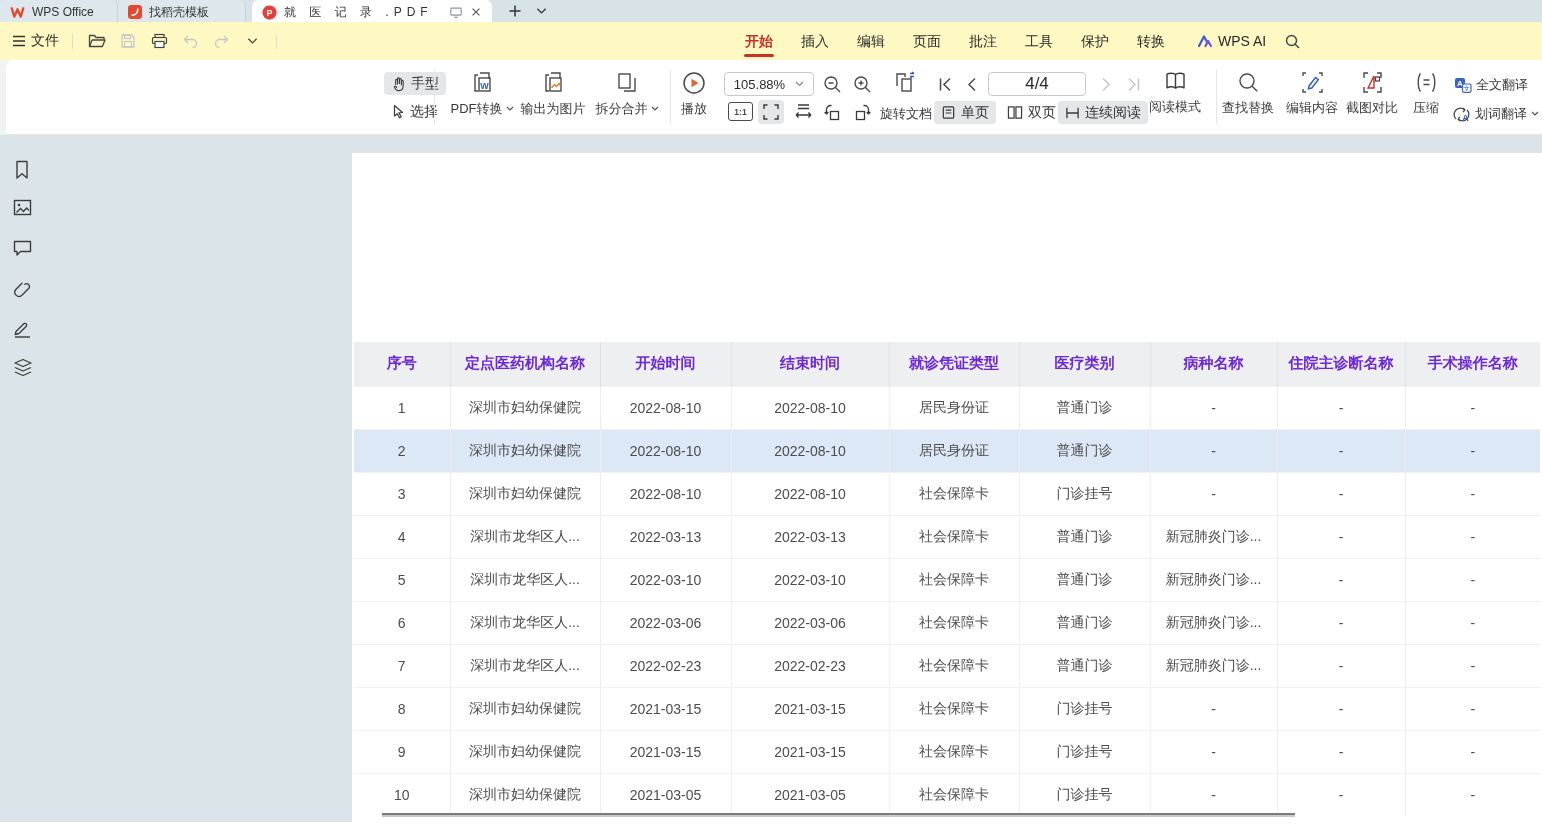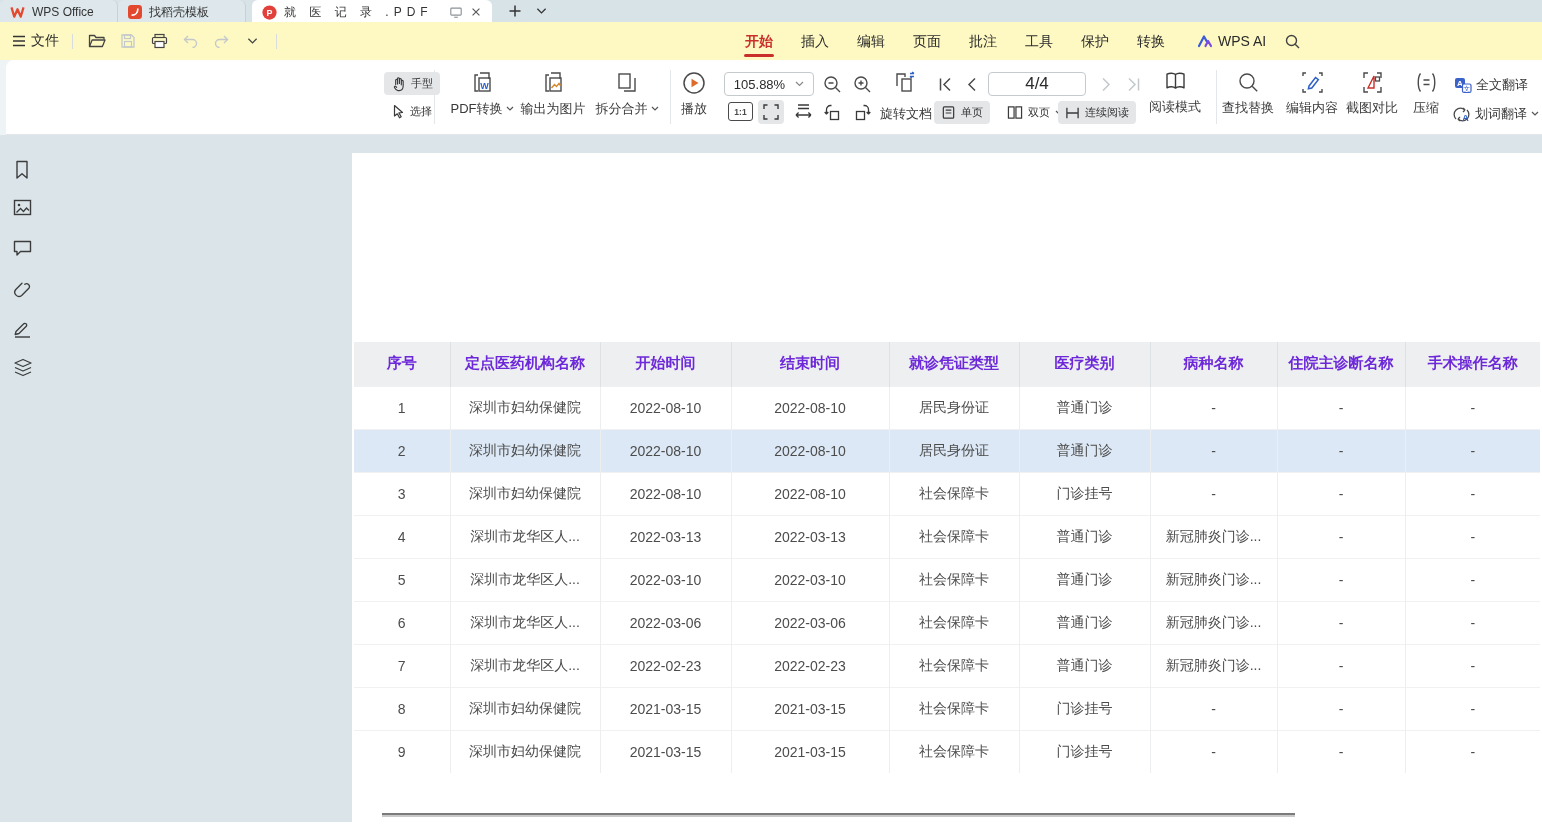--- a/index.html
+++ b/index.html
@@ -28,21 +28,21 @@
   .mitem{font-size:14px;color:#2b2b2b;padding:0 14px;line-height:38px;position:relative}
   .mitem.active{color:#c9302c;font-weight:bold}
   .mitem.active::after{content:"";position:absolute;left:13px;right:13px;bottom:3px;height:3px;background:#c9302c;border-radius:2px}
   .ai-item{display:flex;align-items:center;gap:5px;font-size:14px;padding:0 10px 0 18px}
   .msearch{padding:0 8px}
 
   
   .ribbonzone{position:absolute;left:0;top:60px;width:100%;height:75px;background:#eef3f5}
   .ribbon{position:absolute;left:6px;right:0;top:0;height:75px;background:#fff;border-radius:8px 0 0 0;border-bottom:1px solid #e2e6e8}
   .rdiv{position:absolute;top:10px;width:1px;height:54px;background:#e4e7e9}
-  .pill{position:absolute;display:flex;align-items:center;gap:5px;height:23px;padding:0 7px;border-radius:4px;font-size:11px;color:#333;white-space:nowrap}
+  .pill{position:absolute;display:flex;align-items:center;gap:5px;height:23px;padding:0 7px;border-radius:4px;font-size:14px;color:#333;white-space:nowrap}
   .pill.on{background:#e4e6e8}
   .bigbtn{position:absolute;display:flex;flex-direction:column;align-items:center;gap:5px;font-size:13px;color:#3a3a3a;white-space:nowrap}
   .inline13{font-size:13px;color:#3a3a3a;white-space:nowrap;display:flex;align-items:center;gap:4px;position:absolute}
   .zoombox{position:absolute;left:718px;top:12px;width:90px;height:24px;border:1px solid #c5cacd;border-radius:4px;display:flex;align-items:center;justify-content:center;gap:10px;font-size:13px;color:#2b2b2b}
   .pagebox{position:absolute;left:982px;top:12px;width:98px;height:24px;border:1px solid #c5cacd;border-radius:4px;font-size:17px;color:#2b2b2b;text-align:center;background:#fff;font-family:"Liberation Sans",sans-serif}
   .iconbtn{position:absolute;display:flex;align-items:center;justify-content:center;border-radius:4px}
   .iconbtn.on{background:#e4e6e8}
   .oneone{width:25px;height:19px;border:1.4px solid #4a4a4a;border-radius:3px;font-size:8.5px;font-weight:bold;color:#4a4a4a;display:flex;align-items:center;justify-content:center}
 
   
@@ -606,19 +606,30 @@
             <td>9</td>
             <td>深圳市妇幼保健院</td>
             <td>2021-03-15</td>
             <td>2021-03-15</td>
             <td>社会保障卡</td>
             <td>门诊挂号</td>
             <td>-</td>
             <td>-</td>
             <td>-</td>
           </tr>
+          <tr>
+            <td>10</td>
+            <td>深圳市妇幼保健院</td>
+            <td>2021-03-05</td>
+            <td>2021-03-05</td>
+            <td>社会保障卡</td>
+            <td>门诊挂号</td>
+            <td>-</td>
+            <td>-</td>
+            <td>-</td>
+          </tr>
         </tbody>
     </table>
     <div class="scrollline"></div>
   </div>
 
   <div class="bottomstrip"></div>
 </div>
 
 </body></html>

